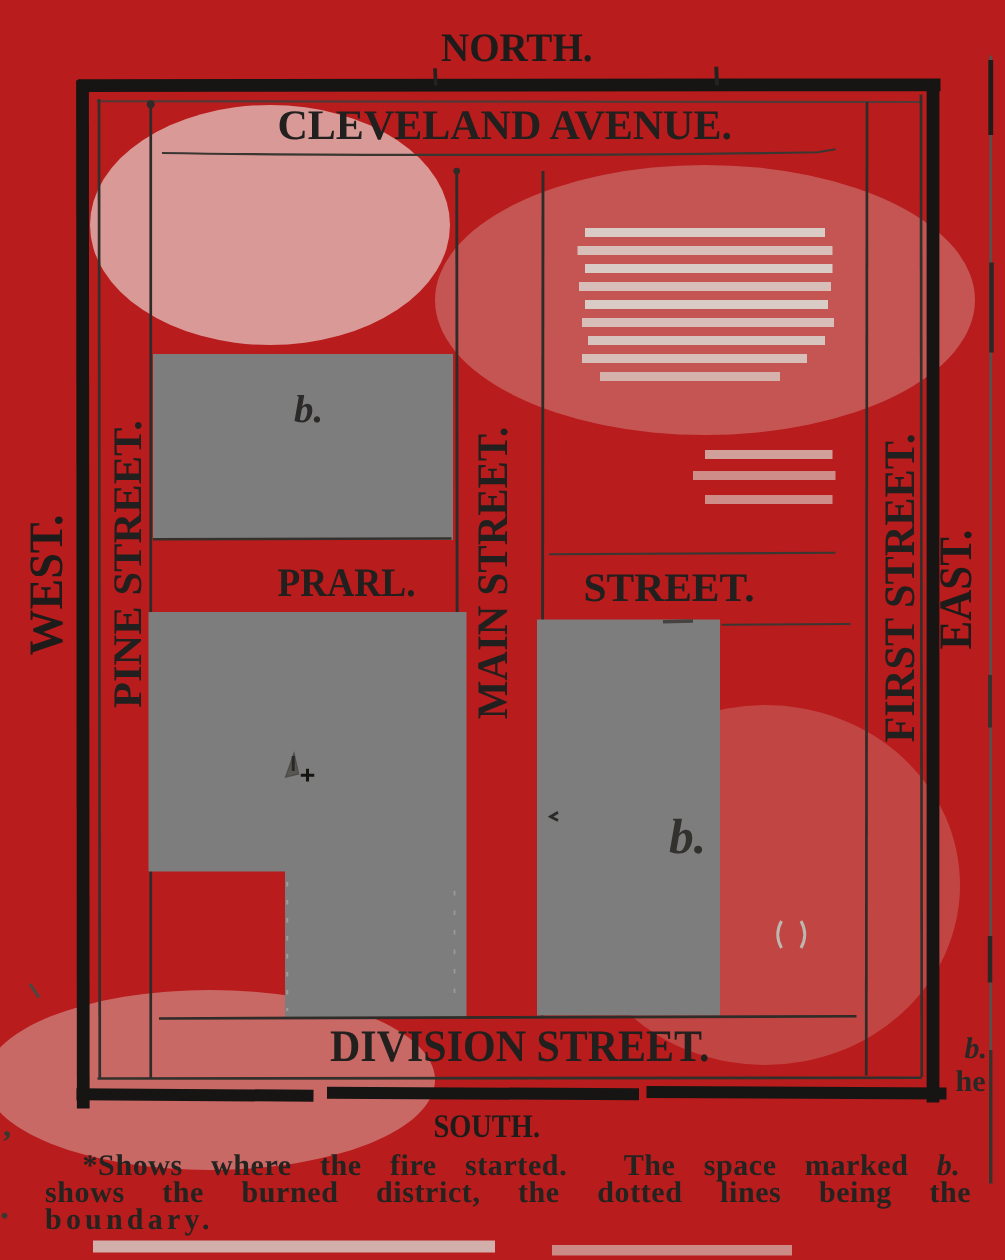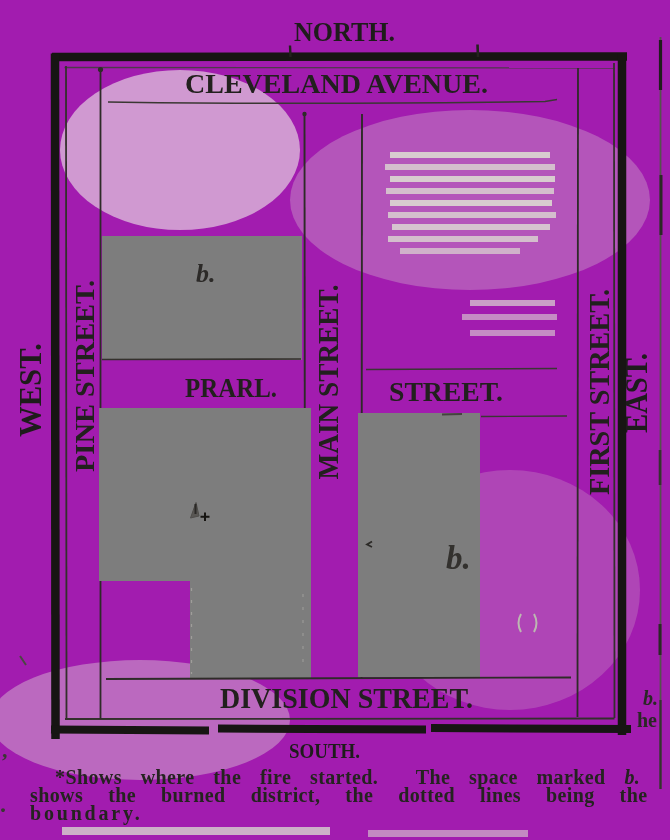--- a/index.html
+++ b/index.html
@@ -1,16 +1,16 @@
 <!DOCTYPE html>
 <html><head>
 <meta charset="utf-8">
 <style>
 html,body{margin:0;padding:0;background:#e9e6e1}
-#page{position:relative;width:670px;height:840px;background:#a21caf;overflow:hidden;font-family:"Liberation Serif",serif}
+#page{position:relative;width:670px;height:840px;background:#b91c1c;overflow:hidden;font-family:"Liberation Serif",serif}
 #art{position:absolute;left:0;top:0}
 </style>
 </head>
 <body>
 <div id="page">
 <svg id="art" width="670" height="840" viewBox="0 0 670 840" fill="none">
 
   <g>
     <ellipse cx="470" cy="200" rx="180" ry="90" fill="#ddd9d3" opacity="0.3"></ellipse>
     <ellipse cx="510" cy="590" rx="130" ry="120" fill="#ddd9d3" opacity="0.22"></ellipse>

